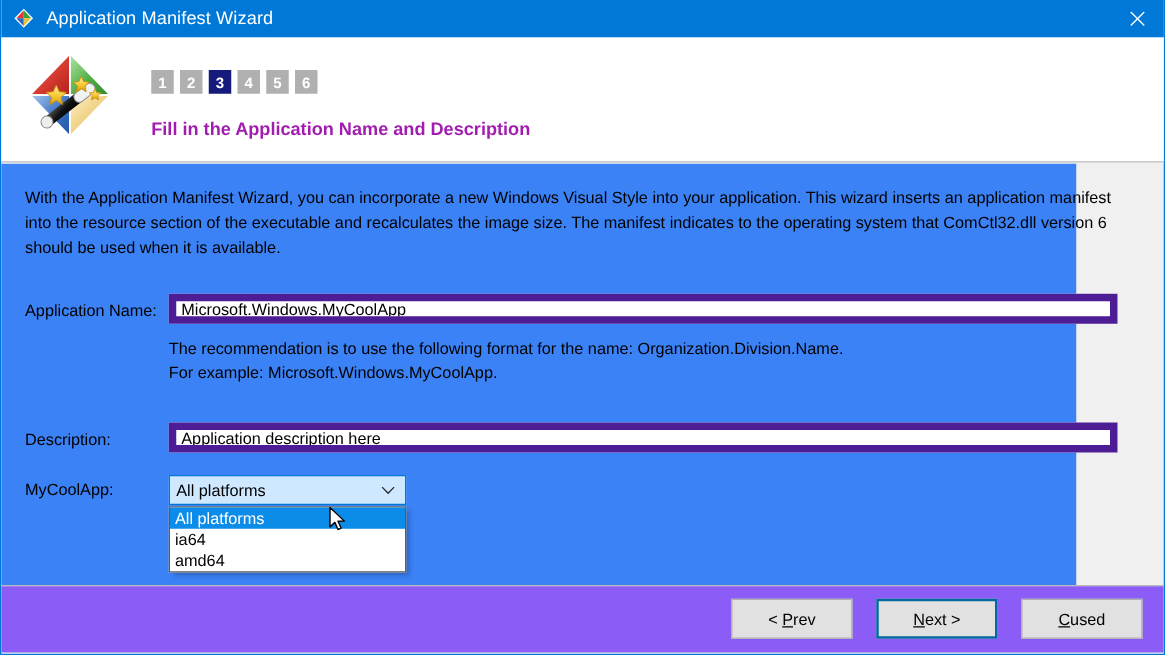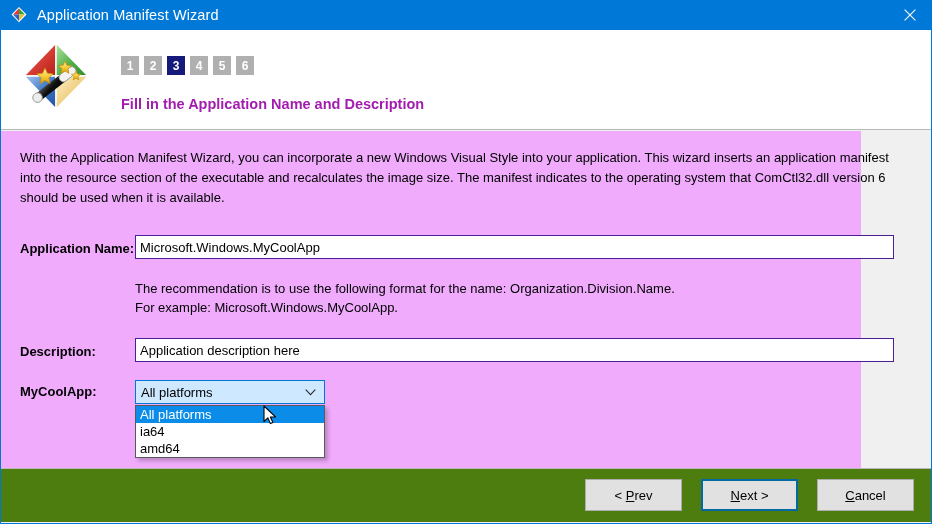--- a/index.html
+++ b/index.html
@@ -109,60 +109,58 @@
     color: #a21caf;
     white-space: nowrap;
   }
 
   
   #body {
     position: absolute;
     left: 0; top: 131px;
     width: 860px;
     height: 337px;
-    background: #f0abfc;
+    background: #3b82f6;
   }
   #intro {
     position: absolute;
     left: 19px;
     top: 17px;
     width: 882px;
     font-size: 13px;
     line-height: 20px;
     color: #000000;
   }
 
   .field-label {
     position: absolute;
     font-size: 13px;
     color: #000000;
     white-space: nowrap;
-    font-weight: bold;
   }
   .textbox {
     position: absolute;
     box-sizing: border-box;
     background: #ffffff;
-    border: 1px solid #4c1d95;
+    border: 6px solid #4c1d95;
     font-family: "Liberation Sans", sans-serif;
     font-size: 13px;
     color: #000000;
     padding: 0 4px;
     outline: none;
     line-height: 21px;
   }
   #hint {
     position: absolute;
     left: 134px;
     top: 138px;
     font-size: 13px;
     line-height: 19px;
     color: #000000;
     white-space: pre-line;
-    margin-top: 10px;
   }
 
   
   #combo {
     position: absolute;
     left: 134px;
     top: 249px;
     width: 190px;
     height: 24px;
     box-sizing: border-box;
@@ -227,21 +225,21 @@
     width: 930px;
     height: 1px;
     background: #b9b9b9;
   }
   #footer {
     position: absolute;
     left: 0;
     top: 469px;
     width: 930px;
     height: 53px;
-    background: #4d7c0f;
+    background: #8b5cf6;
   }
   #buttons {
     position: absolute;
     right: 17px;
     top: 10px;
     display: flex;
     gap: 19px;
   }
   .btn {
     width: 97px;
@@ -385,21 +383,21 @@
   <div id="footer-rule"></div>
   <div id="footer">
     <div id="buttons">
       <button class="btn">
           <span><span>&lt; </span><u>P</u><span>rev</span></span>
         </button>
       <button class="btn default">
           <span><span></span><u>N</u><span>ext &gt;</span></span>
         </button>
       <button class="btn">
-          <span><span></span><u>C</u><span>ancel</span></span>
+          <span><span></span><u>C</u><span>used</span></span>
         </button>
     </div>
   </div>
 
   <div id="cursor">
     <svg width="16" height="22" viewBox="0 0 16 22">
       <path d="M1,1 L1,16.5 L4.9,12.9 L7.4,18.6 L9.9,17.5 L7.4,12.0 L12.5,11.9 Z" fill="#ffffff" stroke="#000000" stroke-width="1.1" stroke-linejoin="round"></path>
     </svg>
   </div>
 

